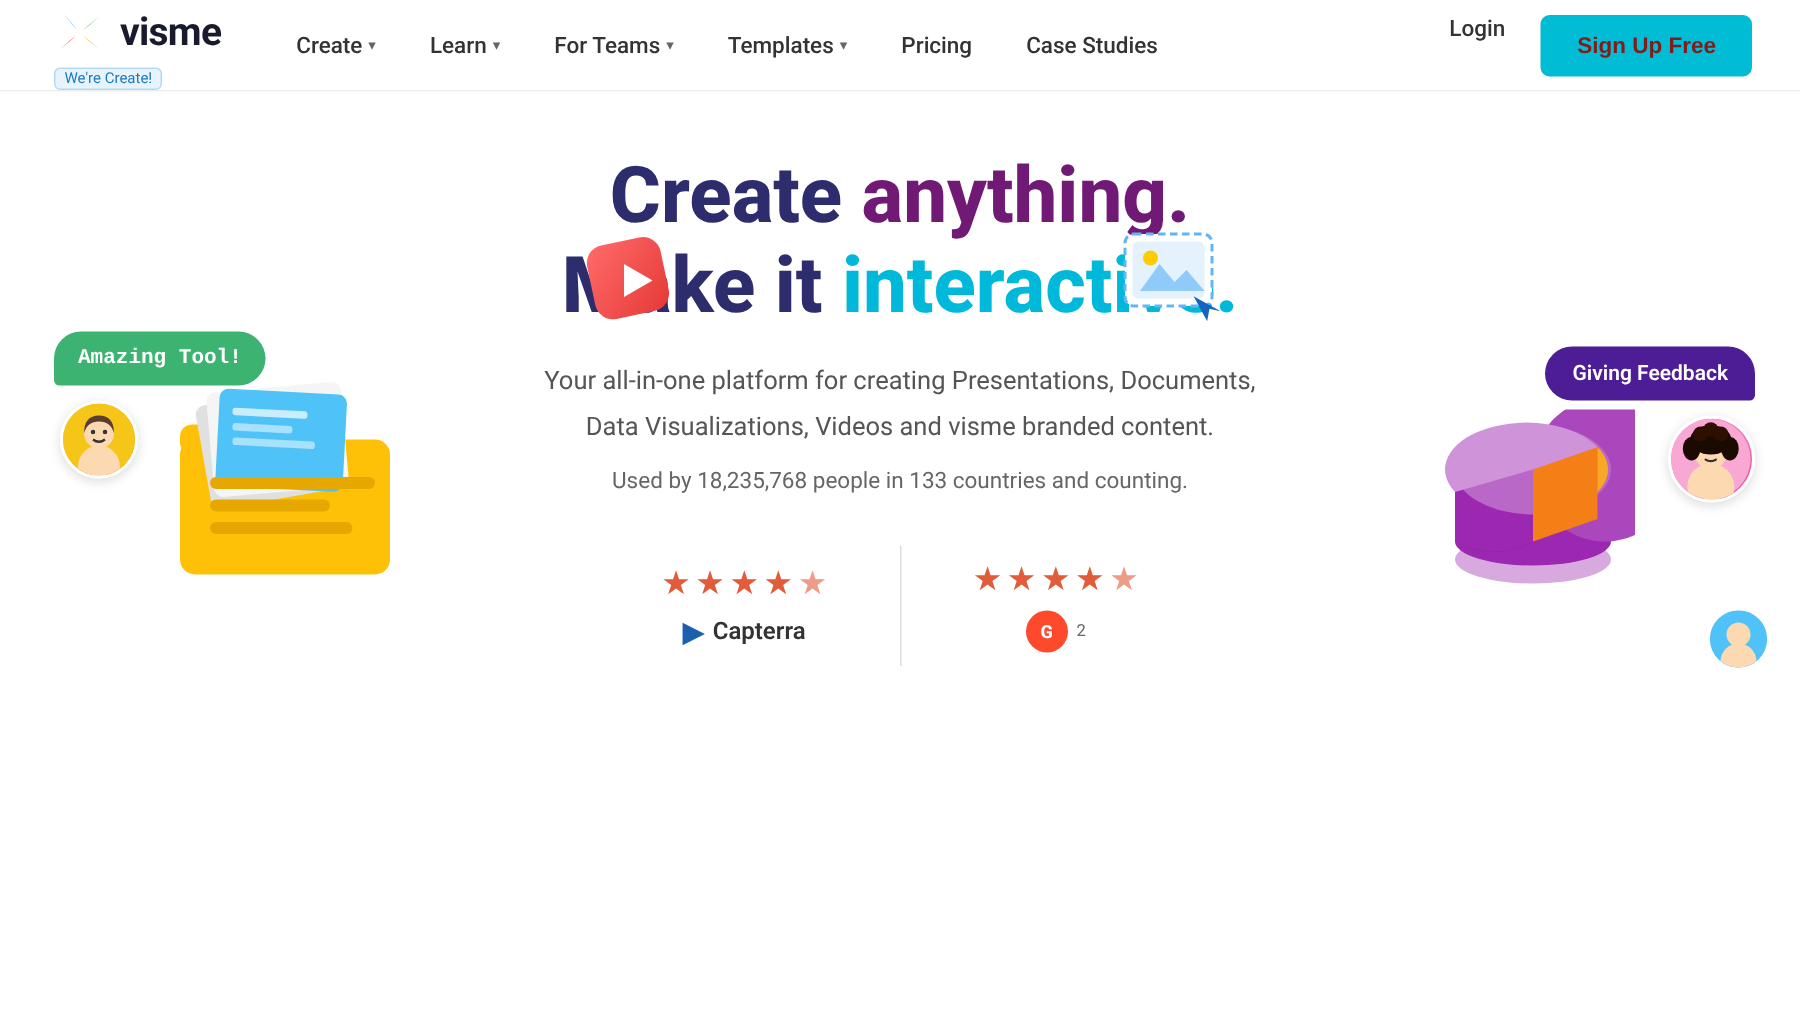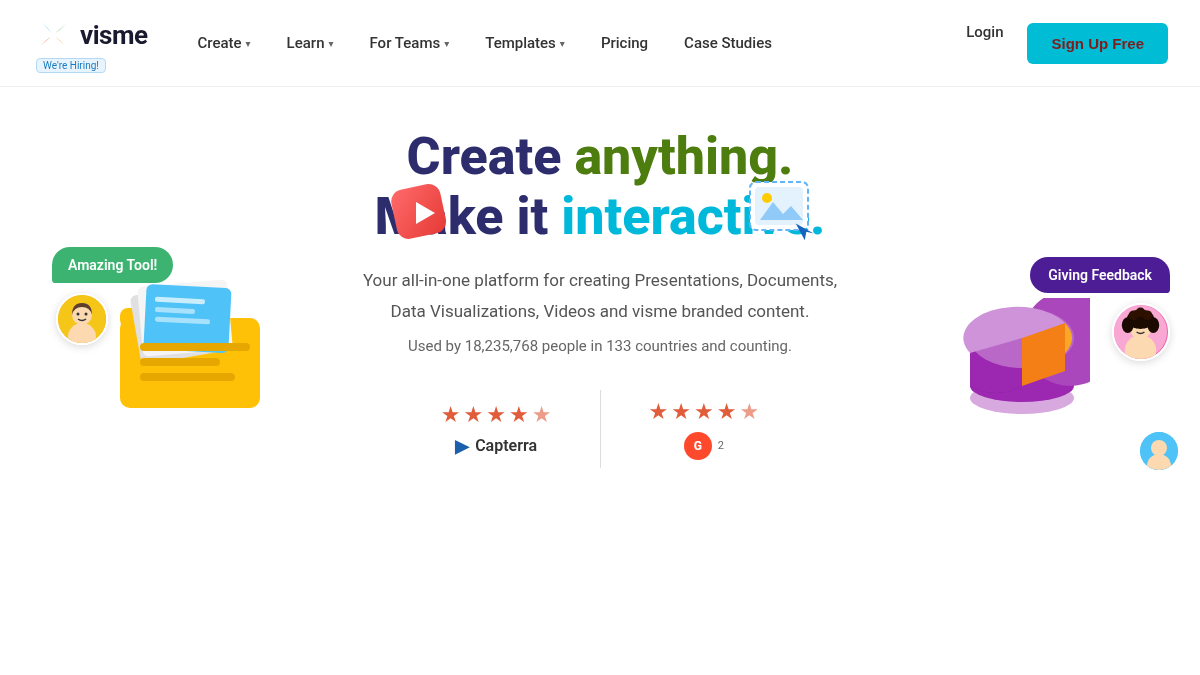--- a/index.html
+++ b/index.html
@@ -10,21 +10,21 @@
       height: 675px;
       overflow: hidden;
       position: relative;
     }
 
     
     header {
       display: flex;
       align-items: center;
       padding: 0 32px;
-      height: 87px;
+      height: 61px;
       border-bottom: 1px solid #eee;
       position: relative;
       z-index: 10;
     }
 
     .logo-area {
       display: flex;
       flex-direction: column;
       align-items: flex-start;
       margin-right: 32px;
@@ -118,21 +118,21 @@
     }
 
     .hero-headline {
       font-size: 52px;
       font-weight: 800;
       line-height: 1.15;
       margin-bottom: 20px;
     }
 
     .headline-line1 .word-create { color: #2d2d6e; }
-    .headline-line1 .word-anything { color: #4d7c0f; }
+    .headline-line1 .word-anything { color: #701a75; }
     .headline-line2 .word-make { color: #2d2d6e; }
     .headline-line2 .word-it { color: #2d2d6e; }
     .headline-line2 .word-interactive { color: #00b8d9; }
 
     .hero-sub {
       font-size: 17px;
       color: #555;
       line-height: 1.6;
       margin-bottom: 12px;
     }
@@ -208,21 +208,22 @@
 
     
     .float-image {
       top: 85px;
       right: 380px;
     }
 
     
     .float-amazing {
       top: 160px;
-      left: 52px;
+      left: 36px;
+      font-family: Liberation Mono, monospace;
     }
 
     .bubble-amazing {
       background: #3cb371;
       color: white;
       border-radius: 20px 20px 20px 4px;
       padding: 10px 16px;
       font-size: 14px;
       font-weight: 600;
       white-space: nowrap;
@@ -306,21 +307,21 @@
         <circle cx="21" cy="21" r="21" fill="transparent"></circle>
 
         <path d="M21 21 L10 8 Q16 14 21 21Z" fill="#4fc3f7"></path>
         <path d="M21 21 L34 10 Q28 16 21 21Z" fill="#66bb6a"></path>
         <path d="M21 21 L34 32 Q28 26 21 21Z" fill="#ffa726"></path>
         <path d="M21 21 L8 32 Q14 26 21 21Z" fill="#ef5350"></path>
         <circle cx="21" cy="21" r="4" fill="white"></circle>
       </svg>
       <span class="logo-text">visme</span>
     </div>
-    <div class="hiring-badge">We're Hiring!</div>
+    <div class="hiring-badge">We're Create!</div>
   </div>
 
   <nav>
     <div class="nav-item">
       <span>Create</span>
       <span class="nav-chevron">▾</span>
     </div>
     <div class="nav-item">
       <span>Learn</span>
       <span class="nav-chevron">▾</span>

